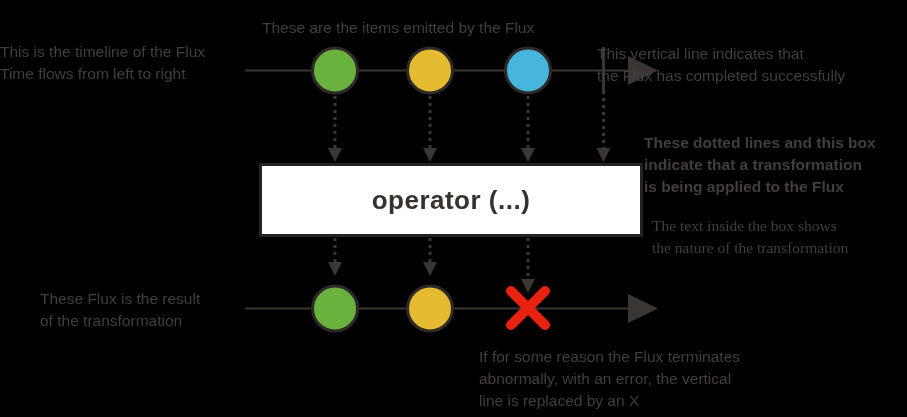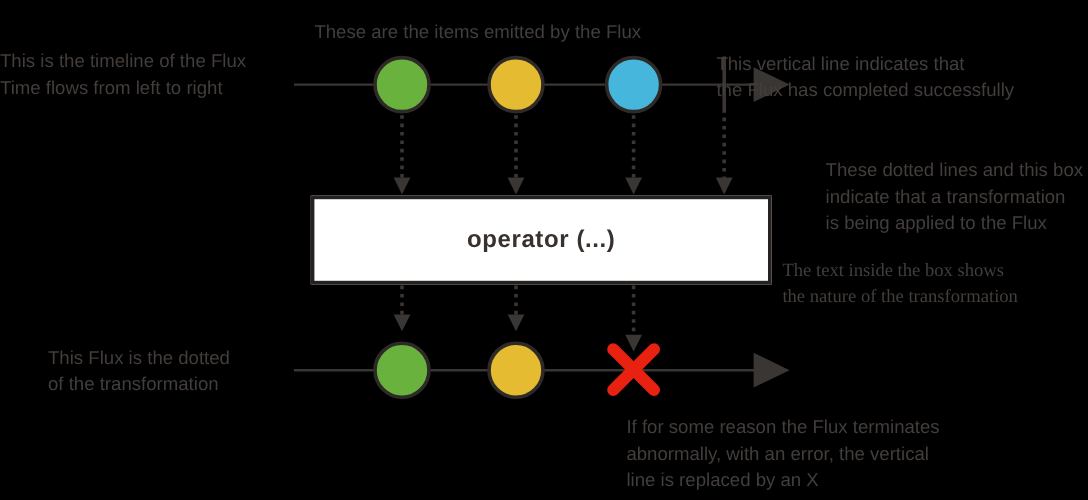--- a/index.html
+++ b/index.html
@@ -35,21 +35,21 @@
     width: 384px; height: 74px;
     box-sizing: border-box;
     background: var(--boxBg, #fff);
     border: 3px solid var(--boxBorder, #262220);
     display: flex;
     align-items: center;
     justify-content: center;
   }
   .operator-label {
     color: var(--operatorText, #37322e);
-    font-size: 20px;
+    font-size: 26px;
     font-weight: bold;
     letter-spacing: 0.5px;
   }
 </style>
 </head>
 <body>
 
 <div class="stage">
 
   <svg class="diagram-svg" width="907" height="417" viewBox="0 0 907 417">
@@ -100,27 +100,27 @@
   </div>
 
   <div class="note center" style="left:0; top:41px; width:237px;">This is the timeline of the Flux
 Time flows from left to right</div>
 
   <div class="note center" style="left:262px; top:17px; width:336px;">These are the items emitted by the Flux</div>
 
   <div class="note" style="left:597px; top:4px;margin-top:39px;">This vertical line indicates that
 the Flux has completed successfully</div>
 
-  <div class="note" style="left:688px; top:132px;">These dotted lines and this box
+  <div class="note" style="left:644px; top:132px;font-weight:bold;">These dotted lines and this box
 indicate that a transformation
 is being applied to the Flux</div>
 
   <div class="note" style="left:652px; top:215px;font-family:Liberation Serif, serif;">The text inside the box shows
 the nature of the transformation</div>
 
-  <div class="note center" style="left:40px; top:288px; width:220px;">This Flux is the dotted
+  <div class="note center" style="left:40px; top:288px; width:220px;">These Flux is the result
 of the transformation</div>
 
-  <div class="note" style="left:522px; top:346px;">If for some reason the Flux terminates
+  <div class="note" style="left:479px; top:346px;">If for some reason the Flux terminates
 abnormally, with an error, the vertical
 line is replaced by an X</div>
 
 </div>
 
 </body></html>

